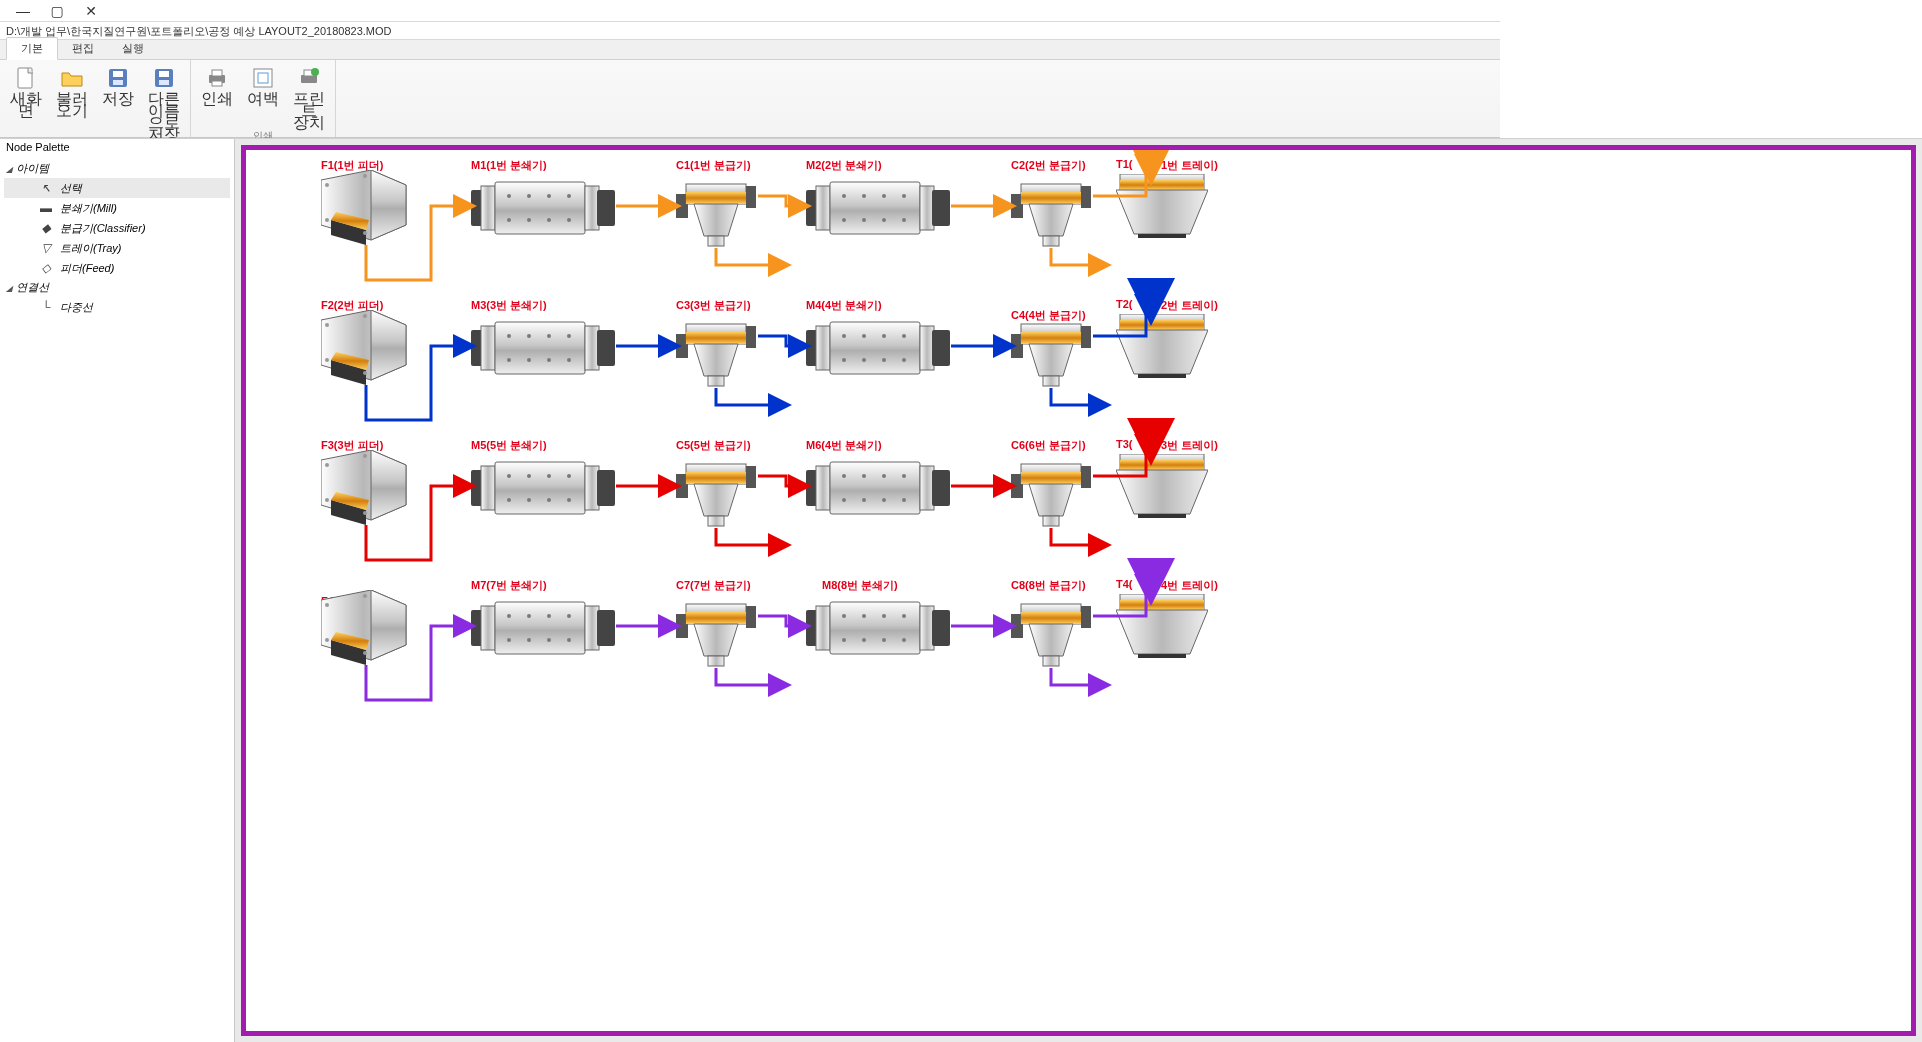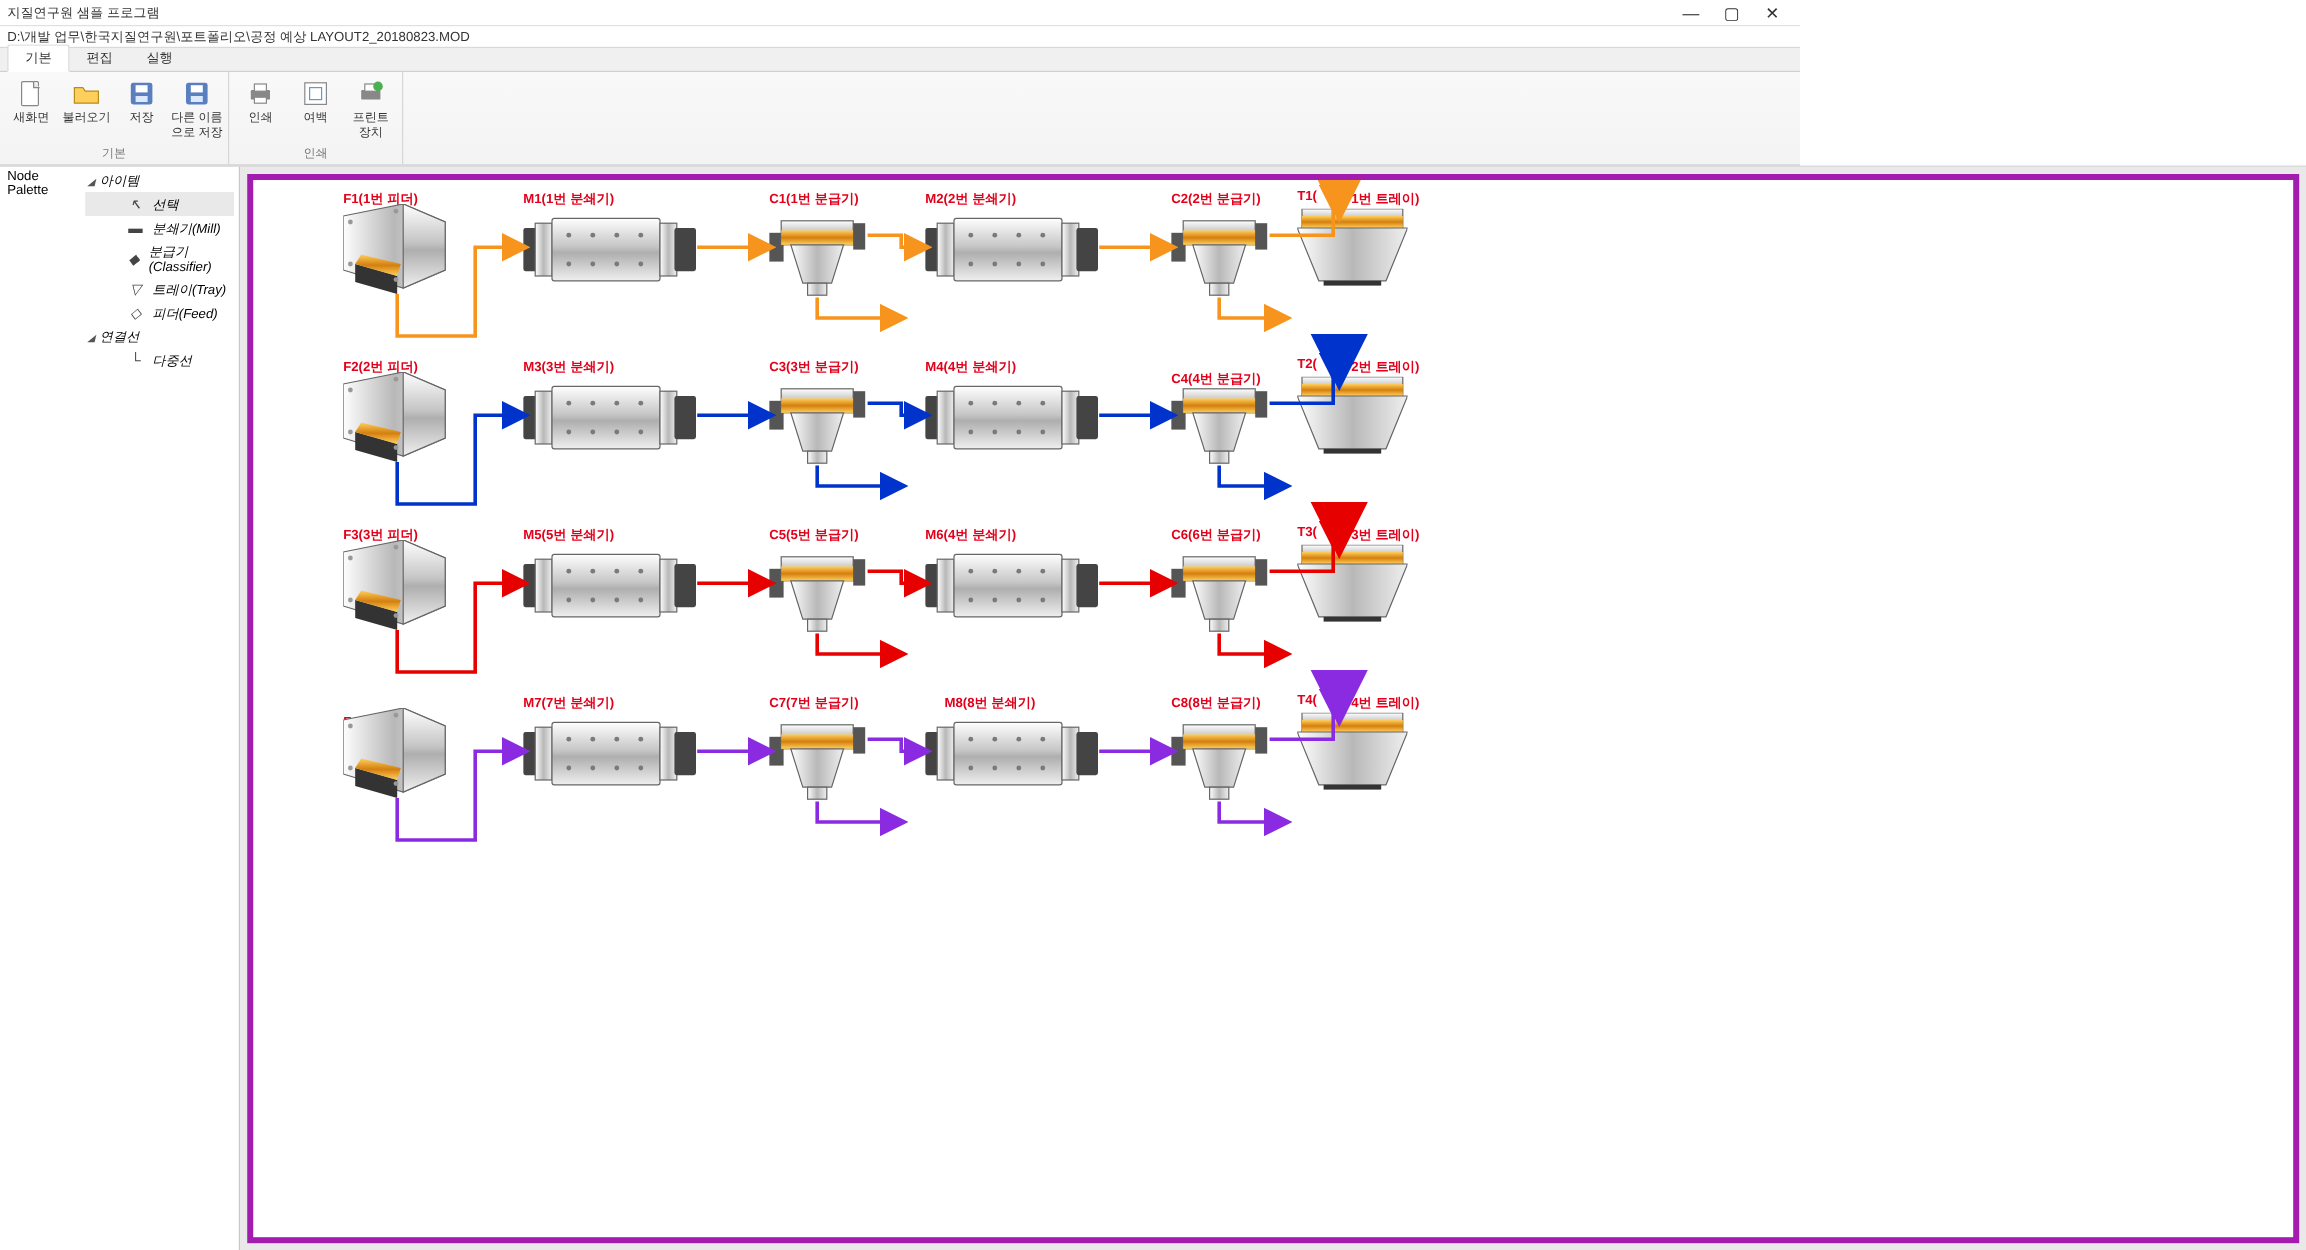--- a/index.html
+++ b/index.html
@@ -13,24 +13,24 @@
 .tabs { height: 20px; background: #f0f0f0; display: flex; align-items: flex-end; border-bottom: 1px solid #d0d0d0; padding-left: 6px; }
 .tabs .tab { padding: 3px 14px 3px; font-size: 11px; cursor: pointer; color: #333; }
 .tabs .tab.active { background: #fff; border: 1px solid #d0d0d0; border-bottom: 1px solid #fff; position: relative; top: 1px; border-radius: 2px 2px 0 0; }
 
 .ribbon { height: 78px; background: linear-gradient(#f9f9f9,#f3f3f3); border-bottom: 1px solid #c8c8c8; display: flex; }
 .group { border-right: 1px solid #d6d6d6; padding: 3px 4px 0; display: flex; flex-direction: column; }
 .group .row { display: flex; gap: 2px; flex: 1; }
 .group .glabel { text-align: center; font-size: 10px; color: #777; padding-bottom: 2px; }
 .rbtn { width: 44px; display: flex; flex-direction: column; align-items: center; cursor: pointer; padding-top: 2px; }
 .rbtn .ricon { width: 26px; height: 26px; display: flex; align-items: center; justify-content: center; }
-.rbtn .rlabel { font-size: 10px; color: #333; text-align: center; line-height: 12px; margin-top: 2px; white-space: pre-wrap; }
+.rbtn .rlabel { font-size: 16px; color: #333; text-align: center; line-height: 12px; margin-top: 2px; white-space: pre-wrap; }
 
 .workarea { position: absolute; top: 138px; bottom: 0; left: 0; right: 0; display: flex; border-top: 1px solid #d0d0d0; }
-.palette { width: 200px; border-right: 1px solid #c8c8c8; background: #fff; display: flex; flex-direction: row; }
+.palette { width: 235px; border-right: 1px solid #c8c8c8; background: #fff; display: flex; flex-direction: column; }
 .palette-header { font-size: 11px; padding: 2px 6px; height: 18px; }
 .palette-tree { padding: 2px 4px; font-style: italic; }
 .treeitem { display: flex; align-items: center; gap: 6px; padding: 2px 2px; cursor: pointer; font-size: 11px; }
 .treegrp { font-size: 11px; padding: 2px 2px; cursor: pointer; }
 .treegrp::before { content: "◢"; font-size: 8px; color: #555; margin-right: 4px; }
 .treeitem.child { padding-left: 34px; }
 .treeitem.selected { background: #e9e9e9; }
 .ticon { width: 16px; height: 16px; display: flex; align-items: center; justify-content: center; font-size: 12px; color: #444; }
 
 .canvas-wrap { flex: 1; position: relative; background: #e9e9e9; }
@@ -42,21 +42,20 @@
 .node { position: absolute; }
 .feeder svg, .mill svg, .classifier svg, .tray svg { display: block; }
 
 .connector { position: absolute; fill: none; stroke-width: 3; }
 
 </style>
 </head>
 <body>
 
 <div class="titlebar">
-  <span class="title">지질연구원 샘플 프로그램</span>
   <span class="ctrl">—</span>
   <span class="ctrl">▢</span>
   <span class="ctrl">✕</span>
 </div>
 
 <div class="pathbar">D:\개발 업무\한국지질연구원\포트폴리오\공정 예상 LAYOUT2_20180823.MOD</div>
 
 <div class="tabs">
   <div class="tab active">기본</div>
   <div class="tab">편집</div>

